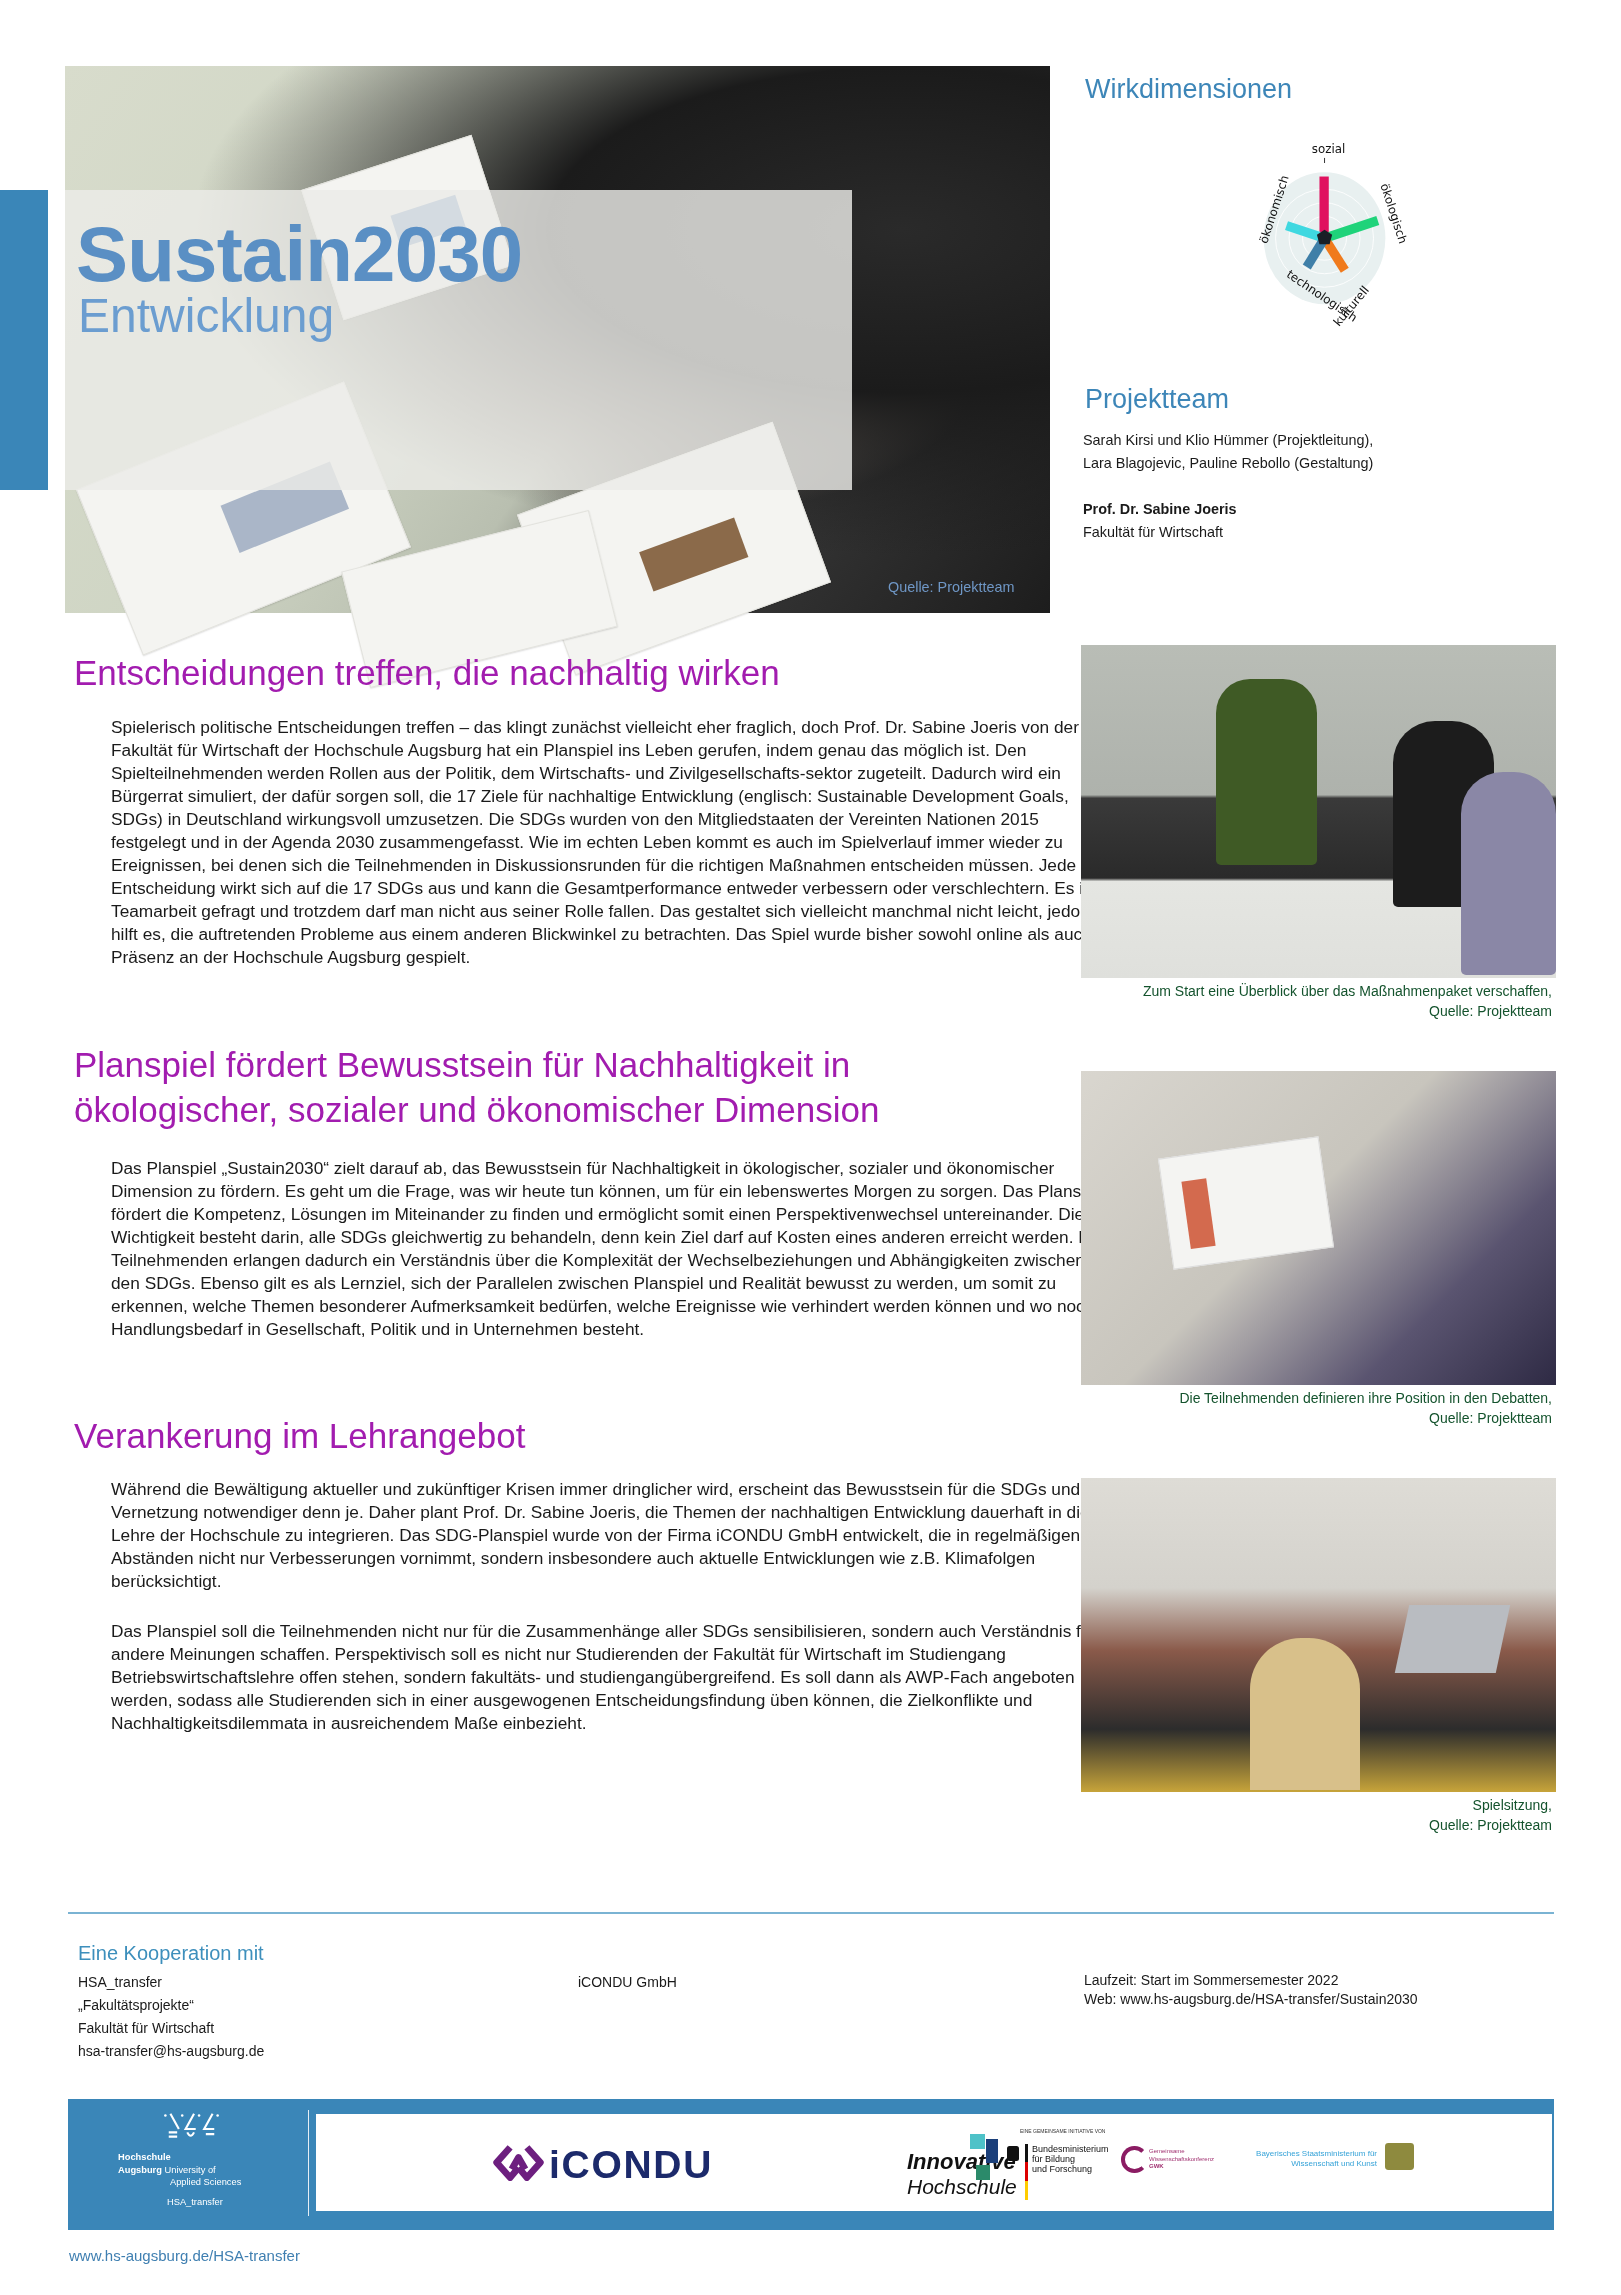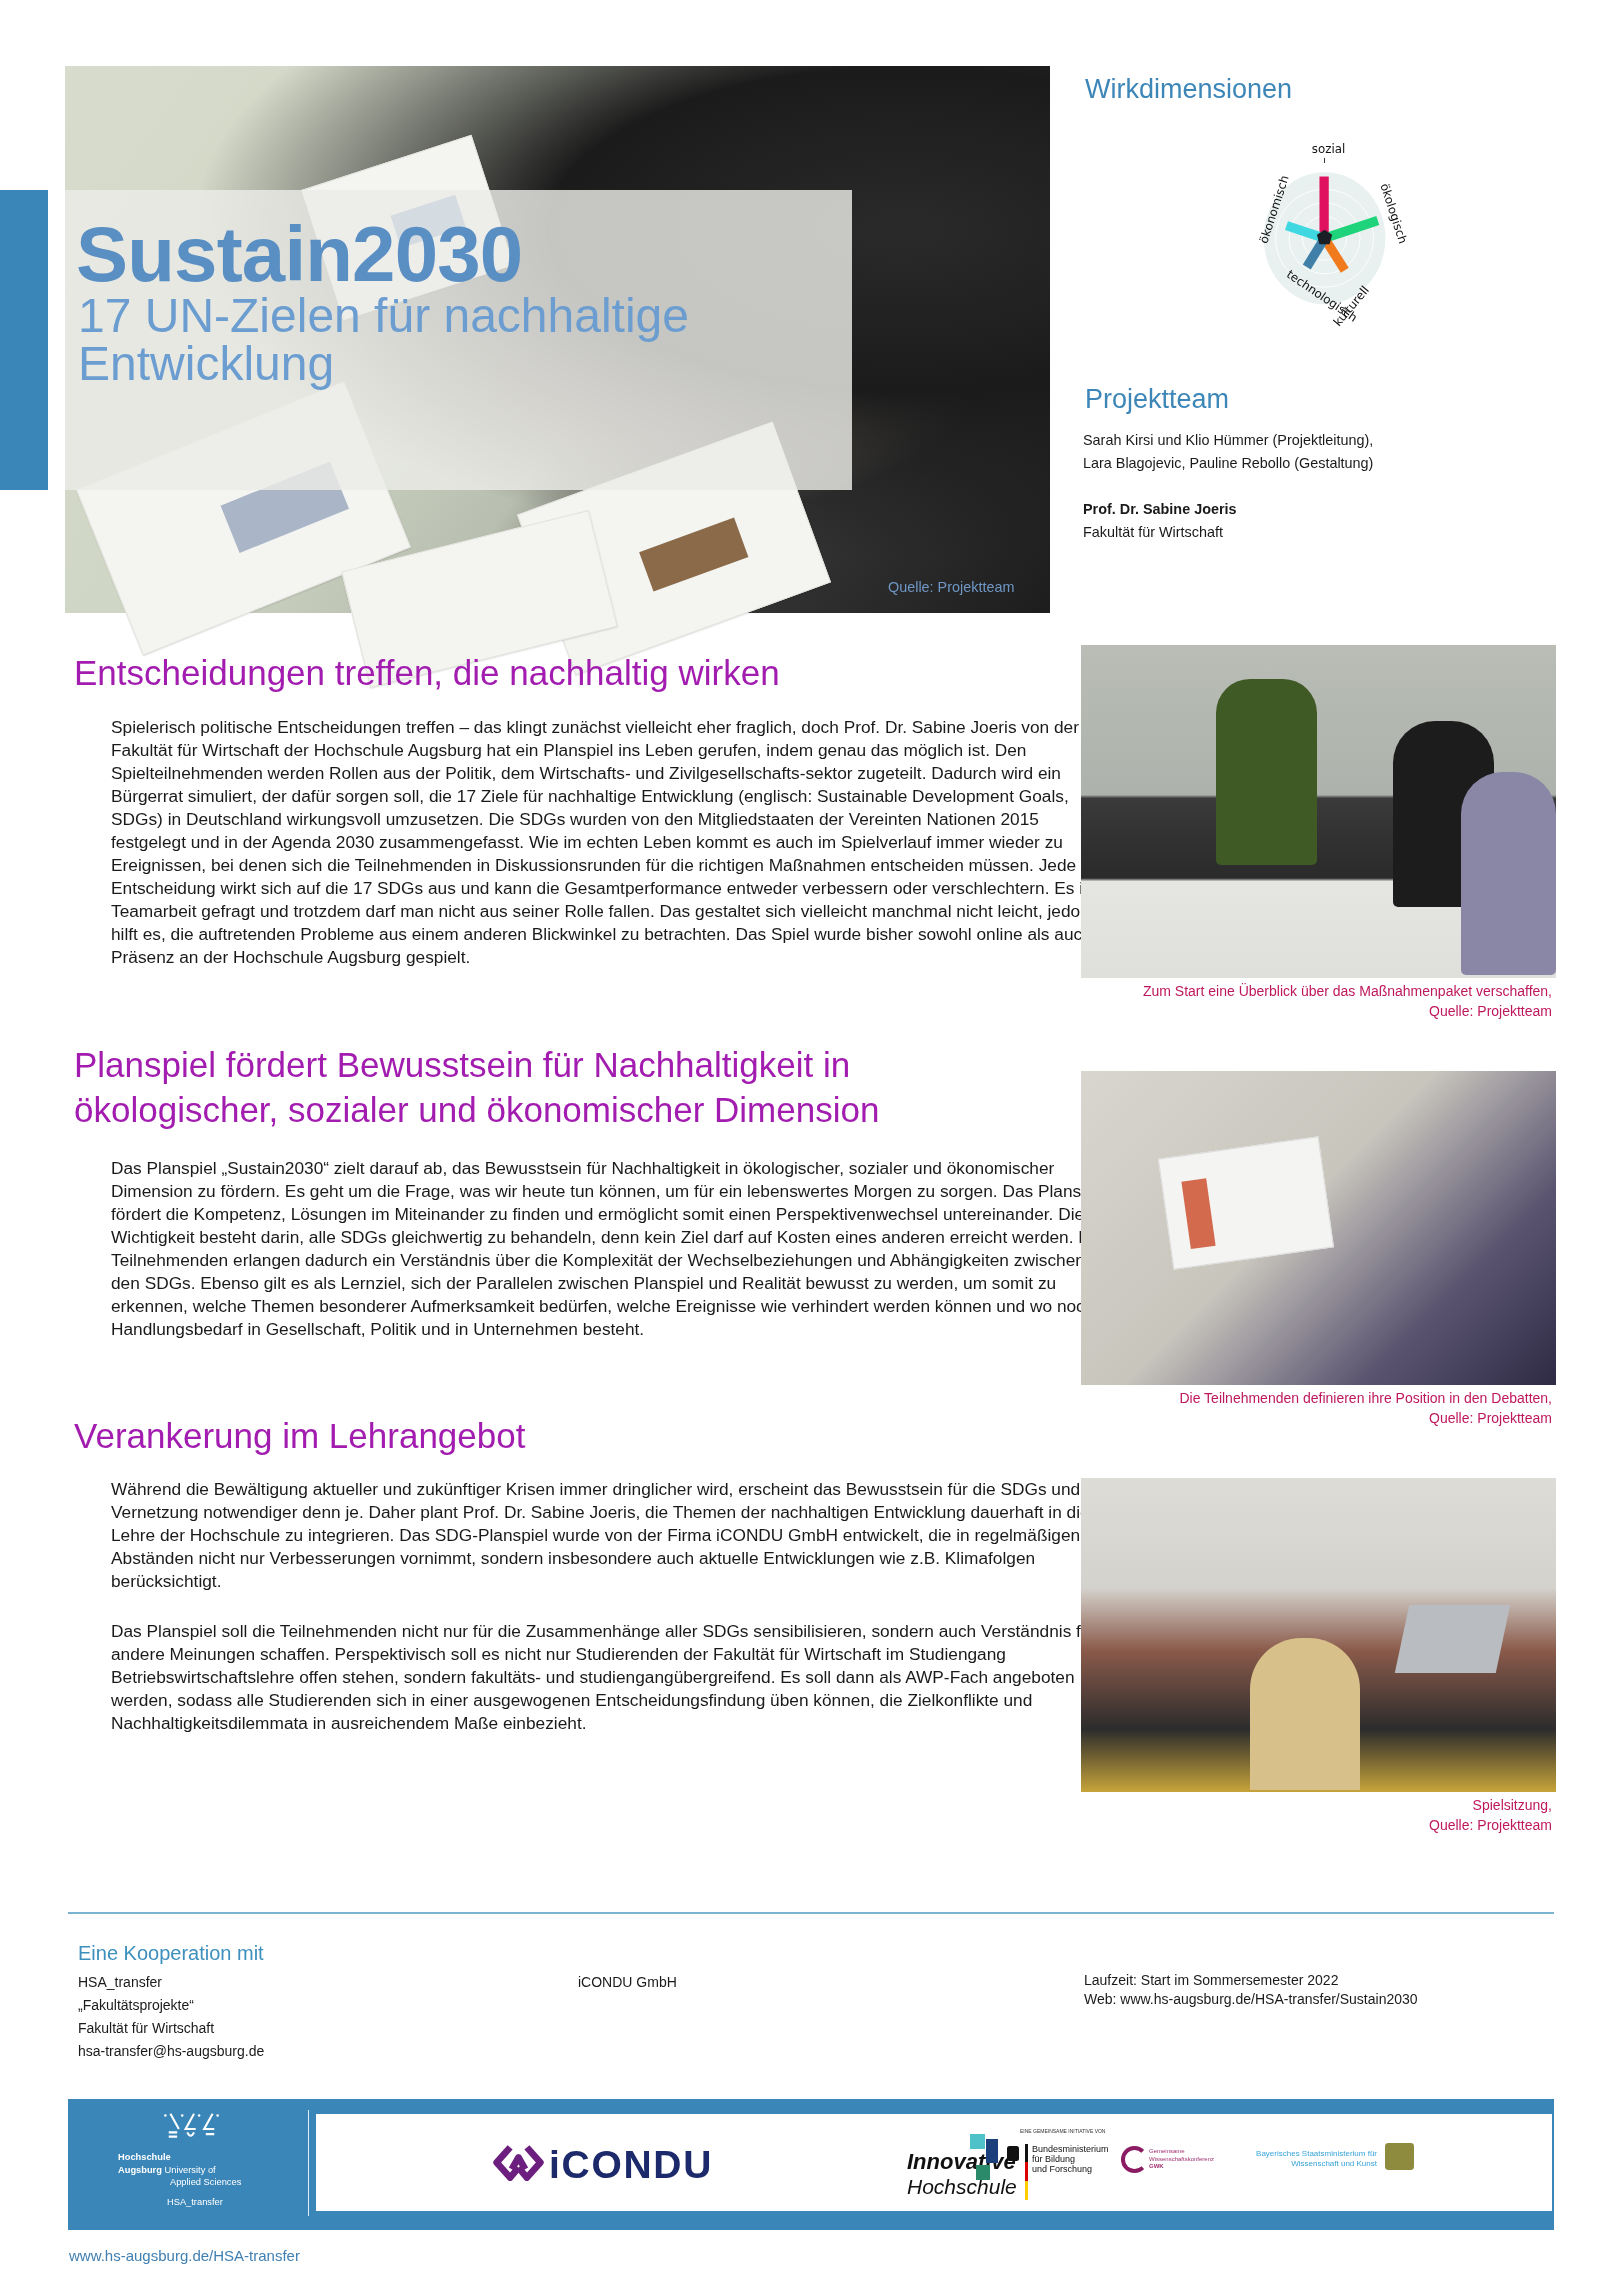--- a/index.html
+++ b/index.html
@@ -26,21 +26,21 @@
 
   
   .section-title-right { font-size: 27px; color: #3d86b8; }
   .radar-wrap { left: 1191px; top: 124px; width: 262px; height: 220px; }
   .team-text { font-size: 14.4px; line-height: 23px; color: #1a1a1a; }
 
   
   .h2 { font-size: 35px; line-height: 45px; color: #a21caf; }
   .body-text { font-size: 17.3px; line-height: 23px; color: #1a1a1a; width: 1005px; margin-left: 37px; }
   .photo { position: absolute; }
-  .caption { font-size: 14px; line-height: 20px; color: #be185d; text-align: right; }
+  .caption { font-size: 14px; line-height: 20px; color: #14532d; text-align: right; }
 
   .divider { left: 68px; top: 1912px; width: 1486px; height: 1.7px; background: #7ab3d3; }
   .koop-title { left: 78px; top: 1942px; font-size: 20px; color: #3d8fbc; }
   .koop-text { font-size: 14px; line-height: 23px; color: #1a1a1a; }
 
   .logo-band { left: 68px; top: 2099px; width: 1486px; height: 131px; background: #3a86b8; }
   .logo-box { position: absolute; background: #ffffff; top: 2114px; height: 97px; }
   .footer-url { left: 69px; top: 2247px; font-size: 15px; color: #3f7fb1; }
 </style>
 </head>
@@ -55,21 +55,20 @@
   </div>
   <div class="card" style="left:473px;top:397px;width:270px;height:169px;transform:rotate(-20deg);">
     <div class="thumb" style="left:101px;top:76px;width:101px;height:42px;background:#8b6a4a;"></div>
   </div>
   <div class="card" style="left:287px;top:473px;width:253px;height:118px;transform:rotate(-14deg);"></div>
 </div>
 <div class="abs hero-accent"></div>
 <div class="abs hero-titlebox"></div>
 <div class="abs hero-title">Sustain2030</div>
 <div class="abs hero-subtitle">
-  <div>17 UN-Zielen für nachhaltige</div>
   <div>Entwicklung</div>
 </div>
 <div class="abs hero-credit">Quelle:  Projektteam</div>
 
 <div class="abs section-title-right" style="left:1085px;top:74px;">Wirkdimensionen</div>
 <div class="abs radar-wrap">
   <svg width="262" height="220" viewBox="0 0 310 260">
     <ellipse cx="158" cy="135" rx="72" ry="78" fill="#e8f0f0"></ellipse>
     <circle cx="158" cy="135" r="58" fill="none" stroke="#ffffff" stroke-width="1"></circle>
     <circle cx="158" cy="135" r="42" fill="none" stroke="#ffffff" stroke-width="1"></circle>

